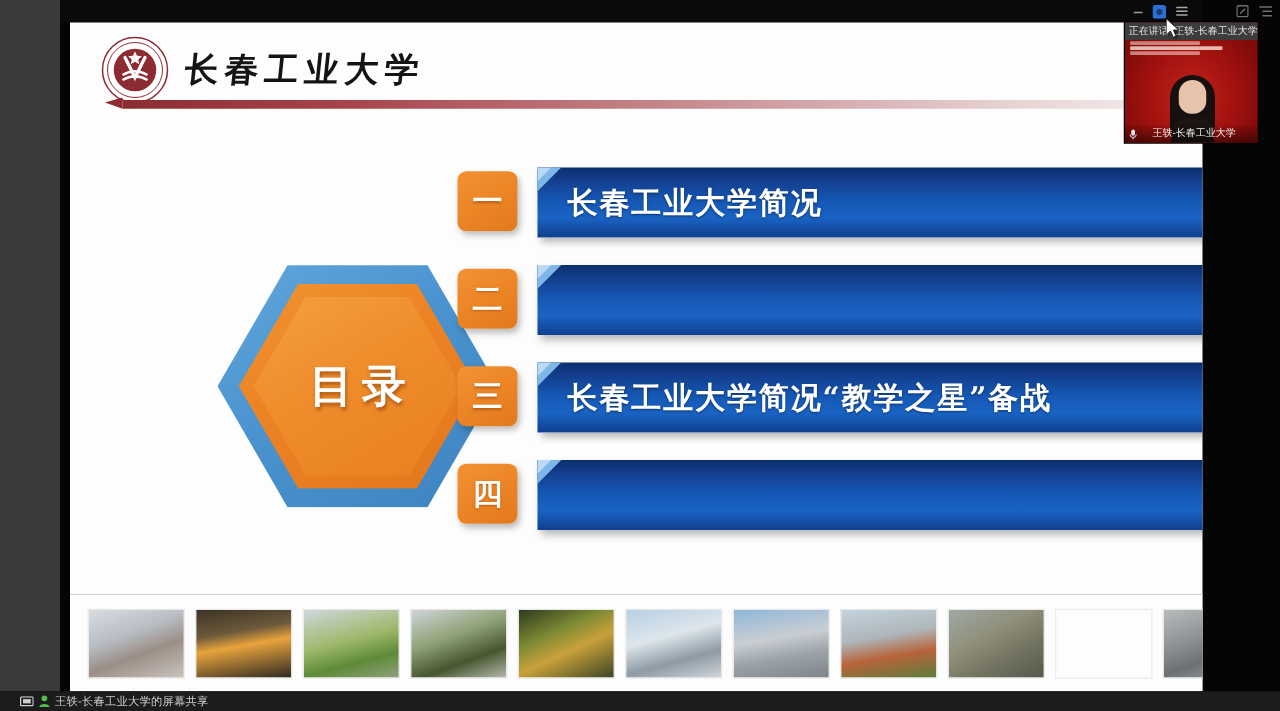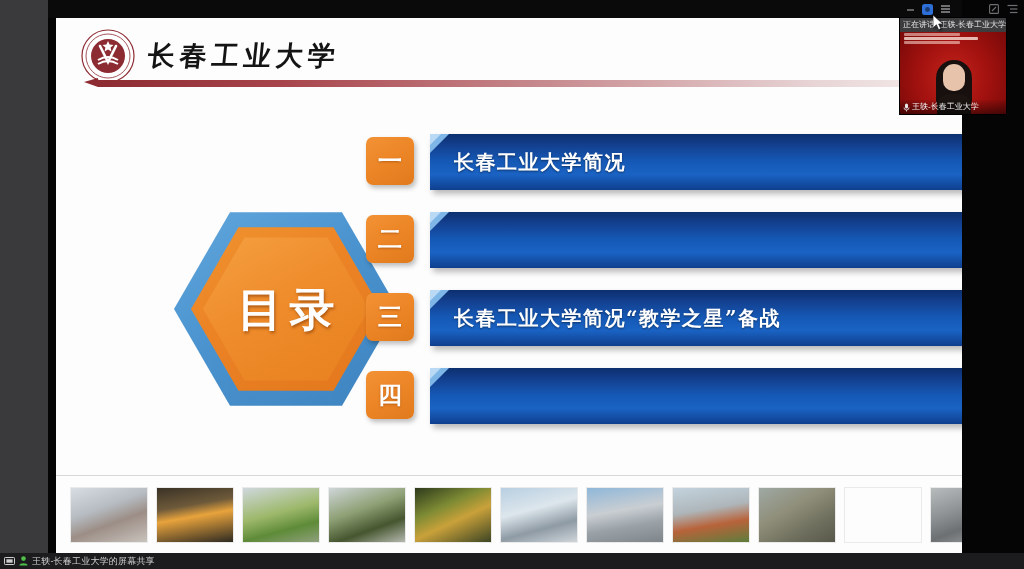--- a/index.html
+++ b/index.html
@@ -24,21 +24,21 @@
     position:absolute; left:48px; top:0; width:976px; height:18px;
     background:#0a0a0a;
   }
   .right-black{
     position:absolute; left:962px; top:0; width:62px; height:553px;
     background:#050505;
   }
   .bottom-bar{
     position:absolute; left:0; bottom:0; width:1024px; height:16px;
     background:#1c1c1e;
-    display:flex; align-items:center; gap:4px; padding-left:4px;
+    display:flex; align-items:center; gap:4px; padding-left:16px;
   }
   .bb-icon{ display:inline-flex; align-items:center; }
   .bb-label{
     color:#cfcfd2; font-size:9px; letter-spacing:.2px;
     white-space:nowrap; line-height:1;
   }
 
   
   .slide{
     position:absolute; left:56px; top:18px;
@@ -89,21 +89,21 @@
   }
   .hex-inner{
     position:absolute; left:12px; top:11px;
     width:166px; height:152px;
     background:linear-gradient(150deg,#f5a143 0%,#ef8c2b 45%,#e8801f 100%);
     clip-path:polygon(25% 3%,75% 3%,100% 50%,75% 97%,25% 97%,0% 50%);
     display:flex; align-items:center; justify-content:center;
   }
   .hex-label{
     font-family:"DejaVu Serif","Liberation Serif",serif;
-    font-size:45px; font-weight:700; color:#ffffff;
+    font-size:35px; font-weight:700; color:#ffffff;
     letter-spacing:7px; text-indent:7px;
     text-shadow:1px 2px 3px rgba(120,50,0,.55);
     line-height:1;
   }
 
   
   .toc{
     position:absolute; left:310px; top:116px; width:580px;
   }
   .toc-row{
@@ -137,21 +137,21 @@
     border-right:19px solid transparent;
   }
   .bar-corner2{
     position:absolute; left:0; top:0;
     width:0; height:0;
     border-top:11px solid #b9d9f4;
     border-right:11px solid transparent;
   }
   .bar-text{
     font-family:"DejaVu Serif","Liberation Serif",serif;
-    font-size:20px; font-weight:700; color:#ffffff;
+    font-size:24px; font-weight:700; color:#ffffff;
     letter-spacing:1.5px; white-space:nowrap;
     padding-left:24px;
     text-shadow:0 1px 2px rgba(0,0,0,.45);
     line-height:1;
   }
 
   
   .strip{
     position:absolute; left:0; bottom:0; width:906px; height:78px;
     border-top:1px solid #d8d8d8;
@@ -195,21 +195,21 @@
   .vp-face{
     position:absolute; left:9px; top:6px; width:22px; height:27px;
     background:#e8c3ab; border-radius:11px 11px 10px 10px;
   }
   .vp-body{
     position:absolute; left:3px; top:36px; width:34px; height:22px;
     background:#1b1411; border-radius:12px 12px 0 0;
   }
   .vp-name{
     position:absolute; left:0; bottom:0; width:106px; height:14px;
-    display:flex; align-items:center; gap:2px; padding-left:3px;
+    display:flex; align-items:center; gap:12px; padding-left:3px;
     background:linear-gradient(180deg,rgba(0,0,0,.05),rgba(0,0,0,.48));
   }
   .vp-name span{
     color:#f2f2f2; font-size:8px; white-space:nowrap; line-height:1;
   }
   .speaking-bar{
     position:absolute; left:900px; top:18px;
     width:106px; height:14px;
     background:#3c3c3e;
     display:flex; align-items:center; padding-left:3px;

